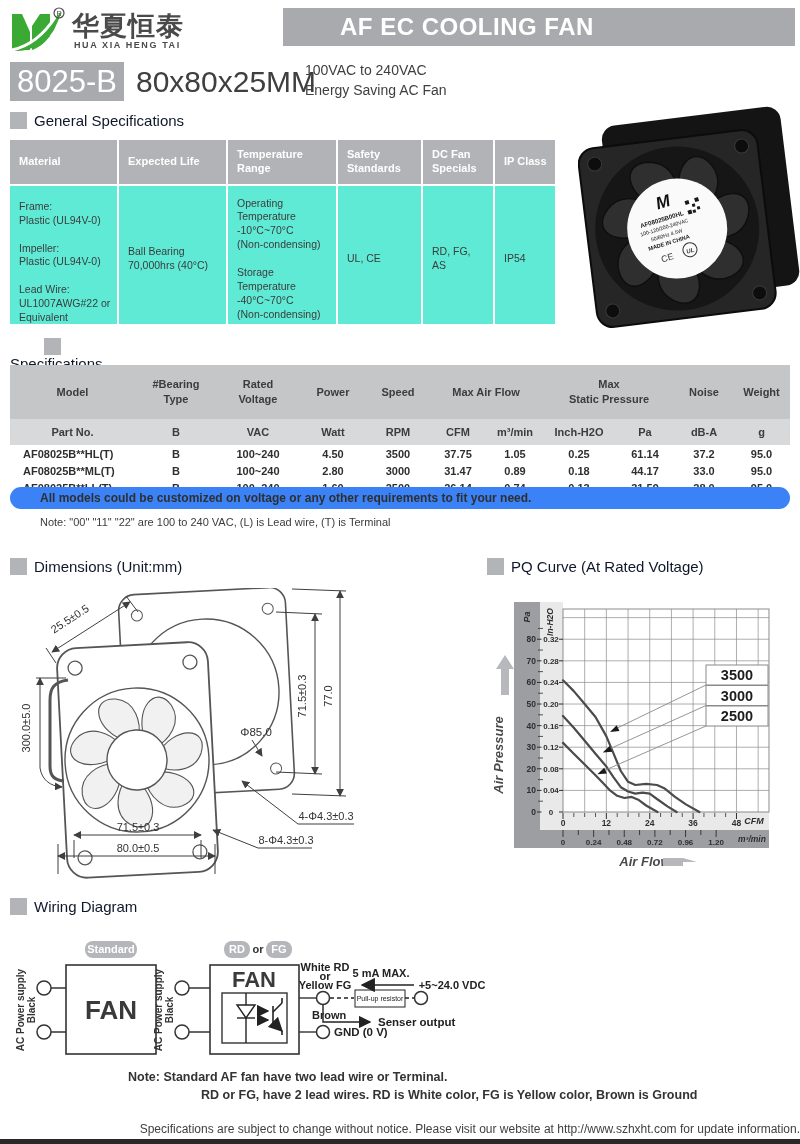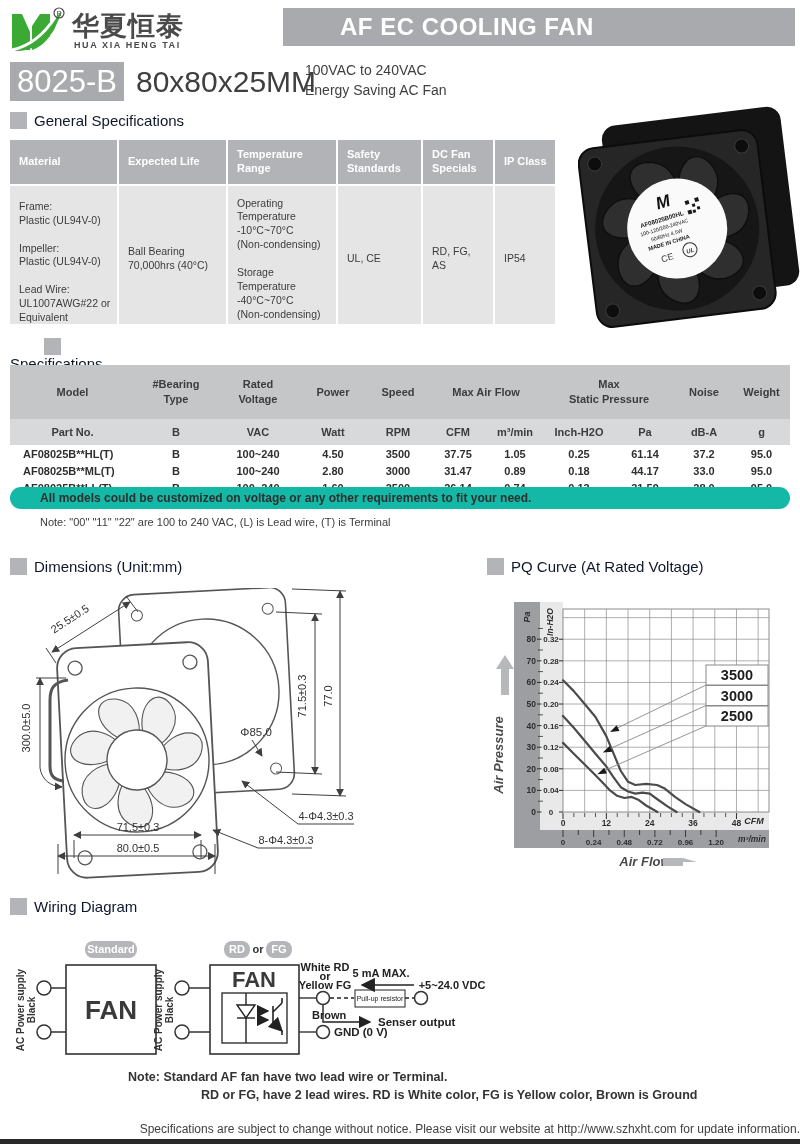--- a/index.html
+++ b/index.html
@@ -22,33 +22,33 @@
 
   
   .sec-head{display:flex;align-items:center;}
   .sec-sq{width:17px;height:17px;background:#b2b4b7;margin-right:7px;flex:none;}
   .sec-title{font-size:15px;font-weight:400;color:#0f172a;}
 
   
   #gs-table{left:10px;top:140px;width:545px;display:flex;gap:2px;}
   .gs-col{display:flex;flex-direction:column;gap:2px;}
   .gs-h{background:#b2b3b6;color:#fff;font-size:11px;font-weight:700;height:44px;display:flex;align-items:center;padding-left:9px;box-sizing:border-box;line-height:1.25;}
-  .gs-b{background:#e5e5e5;height:138px;font-size:10.5px;line-height:1.32;padding:8px 6px 0 9px;box-sizing:border-box;display:flex;}
+  .gs-b{background:#5eead4;height:138px;font-size:10.5px;line-height:1.32;padding:8px 6px 0 9px;box-sizing:border-box;display:flex;}
   .gs-b.center{align-items:center;}
   .gs-b.topline{align-items:flex-start;padding-top:14px;}
 
   
   #spec-wrap{left:10px;top:365px;width:780px;}
   table{border-collapse:collapse;table-layout:fixed;width:780px;}
   th,td{padding:0;font-weight:400;}
   #spec-table .h1 th{background:#c5c6c8;font-size:11px;font-weight:700;height:54px;text-align:center;vertical-align:middle;line-height:1.35;}
   #spec-table .h2 th{background:#d8d9db;font-size:11px;font-weight:700;height:26px;text-align:center;vertical-align:middle;}
   #spec-table td{font-size:11px;font-weight:600;height:17px;text-align:center;vertical-align:middle;color:#2f2f2f;}
   #spec-table td.pn{text-align:left;padding-left:13px;}
-  #spec-band{left:10px;top:487px;width:780px;height:22px;background:#14b8a6;display:flex;align-items:center;border-radius:11px;}
+  #spec-band{left:10px;top:487px;width:780px;height:22px;background:#3b82f6;display:flex;align-items:center;border-radius:11px;}
   #spec-band span{font-size:12px;font-weight:600;margin-left:30px;color:#2f2f2f;}
   #spec-note{left:40px;top:516px;font-size:11px;color:#3c3c3c;}
 
   
   #dim-head{left:10px;top:558px;}
   #pq-head{left:487px;top:558px;}
 
   #wiring-head{left:10px;top:898px;}
   #wiring-note{left:128px;top:1068px;font-size:12.5px;font-weight:600;color:#333;line-height:1.45;}
   #wiring-note .ind{margin-left:73px;}

